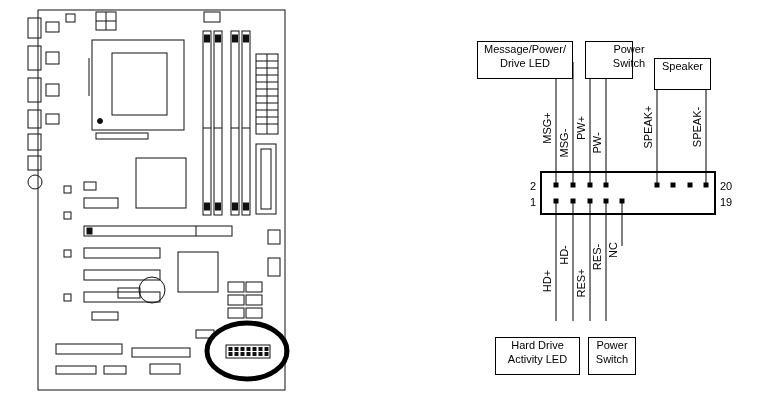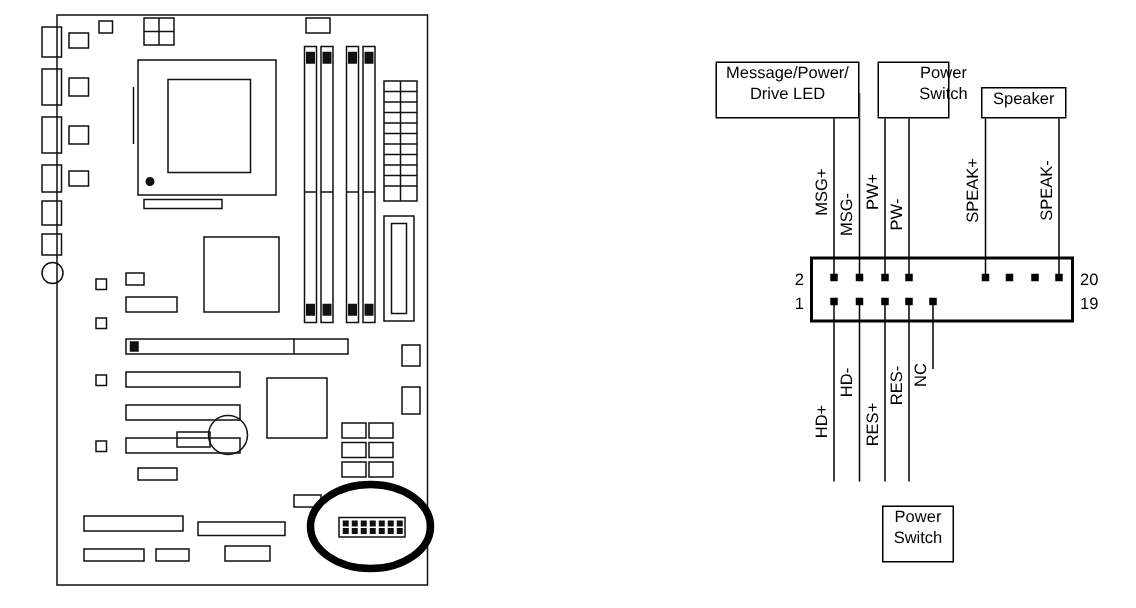--- a/index.html
+++ b/index.html
@@ -251,23 +251,27 @@
   <div class="callout-box" style="left:477px; top:24px; width:96px; height:38px;">
     <span>Message/Power/</span>
     <span>Drive LED</span>
   </div>
 
   <div class="callout-box" style="left:585px; top:24px; width:48px; height:38px;padding-left:40px;">
     <span>Power</span>
     <span>Switch</span>
   </div>
 
-  <div class="callout-box" style="left:654px; top:41px; width:57px; height:21px;">
+  <div class="callout-box" style="left:654px; top:41px; width:57px; height:32px;">
     <span>Speaker</span>
   </div>
 
+  <div class="callout-box" style="left:495px; top:320px; width:85px; height:38px;">
+    <span>Hard Drive</span>
+    <span>Activity LED</span>
+  </div>
 
   <div class="callout-box" style="left:588px; top:320px; width:48px; height:38px;">
     <span>Power</span>
     <span>Switch</span>
   </div>
 
 </div>
 
 </body></html>

